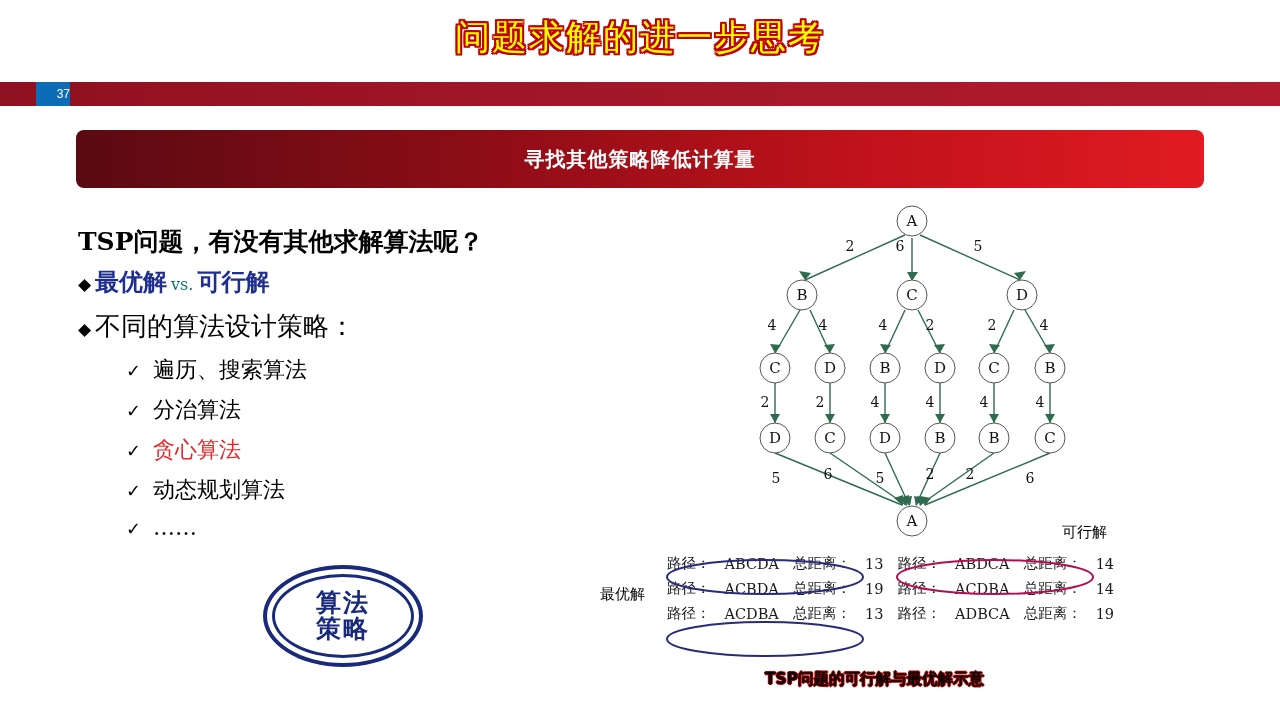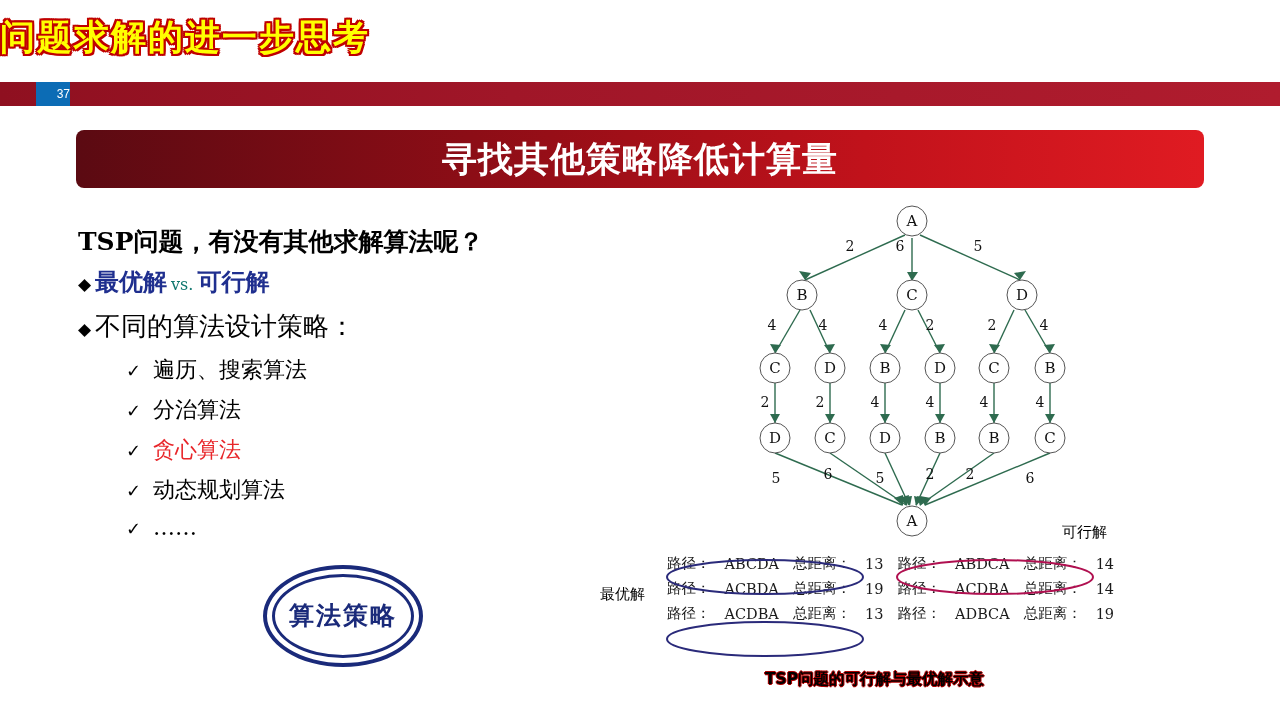--- a/index.html
+++ b/index.html
@@ -20,22 +20,23 @@
     width: 1280px;
     height: 720px;
   }
 
   
   .slide-title {
     position: absolute;
     top: 14px;
     left: 0;
     width: 1280px;
+    text-align: center;
     font-family: "DejaVu Sans", "Liberation Sans", sans-serif;
-    font-weight: bold;
+    font-weight: normal;
     font-size: 35px;
     color: #ffff00;
     letter-spacing: 2px;
     text-shadow:
       -2px 0 #c00000, 0 -2px #c00000, 2px 0 #c00000, 0 2px #c00000,
       -2px -2px #c00000, 2px -2px #c00000, -2px 2px #c00000, 2px 2px #c00000;
   }
   .header-bar {
     position: absolute;
     top: 82px;
@@ -66,21 +67,21 @@
     height: 58px;
     border-radius: 8px;
     background: linear-gradient(to right, #5b0a12 0%, #8c0d16 35%, #c1121b 70%, #e01b22 100%);
     display: flex;
     align-items: center;
     justify-content: center;
   }
   .section-banner span {
     font-family: "DejaVu Sans", "Liberation Sans", sans-serif;
     color: #ffffff;
-    font-size: 35px;
+    font-size: 20px;
     font-weight: bold;
     letter-spacing: 1px;
   }
 
   
   .left-col {
     position: absolute;
     left: 78px;
     top: 225px;
     width: 540px;
@@ -152,20 +153,21 @@
     display: flex;
     align-items: center;
     justify-content: center;
   }
   .stamp-inner {
     width: 136px;
     height: 78px;
     border-radius: 50%;
     border: 3px solid #1a2a7a;
     display: flex;
+    flex-direction: column;
     align-items: center;
     justify-content: center;
     line-height: 1.05;
   }
   .stamp-inner div {
     font-family: "DejaVu Sans", "Liberation Sans", sans-serif;
     color: #1a2a7a;
     font-size: 25px;
     font-weight: bold;
     letter-spacing: 2px;

